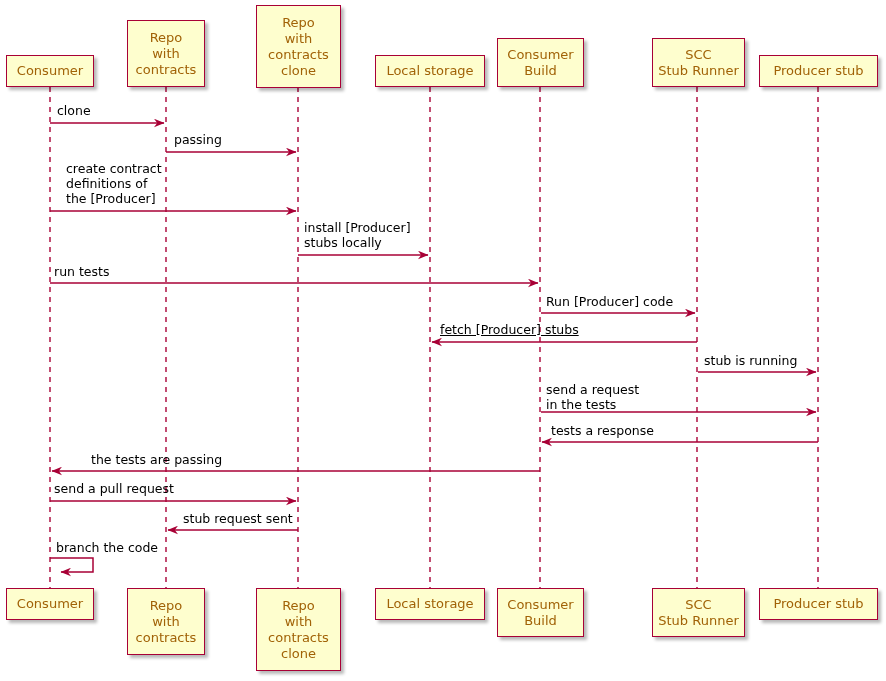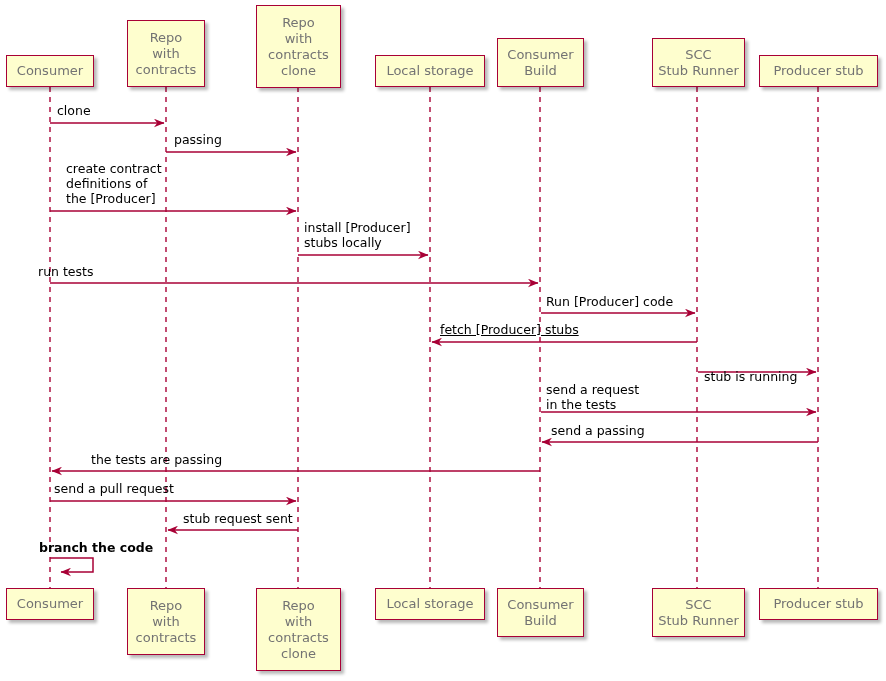--- a/index.html
+++ b/index.html
@@ -29,21 +29,21 @@
     position: absolute;
     box-sizing: border-box;
     background: #FEFECE;
     border: 1.5px solid #A80036;
     display: flex;
     align-items: center;
     justify-content: center;
     text-align: center;
     font-size: 13px;
     line-height: 16px;
-    color: #737373;
+    color: #a16207;
     white-space: pre-line;
     box-shadow: 3px 3px 3px rgba(0,0,0,0.28);
   }
   .msg-label {
     position: absolute;
     font-size: 12.5px;
     line-height: 15px;
     color: #000000;
     white-space: pre-line;
     text-align: left;
@@ -123,26 +123,26 @@
       <div class="participant-box" style="left: 759px; top: 588px; width: 119px; height: 32px;">Producer stub</div>
     </div>
   <div id="message-labels">
       <div class="msg-label" style="left: 57px; top: 103px;">clone</div>
       <div class="msg-label" style="left: 174px; top: 132px;">passing</div>
       <div class="msg-label" style="left: 54px; top: 161px; margin-left: 12px;">create contract
 definitions of
 the [Producer]</div>
       <div class="msg-label" style="left: 304px; top: 220px;">install [Producer]
 stubs locally</div>
-      <div class="msg-label" style="left: 38px; top: 264px;">run tests</div>
+      <div class="msg-label" style="left: 54px; top: 264px;">run tests</div>
       <div class="msg-label" style="left: 546px; top: 294px;">Run [Producer] code</div>
       <div class="msg-label" style="left: 440px; top: 322px; text-decoration: underline;">fetch [Producer] stubs</div>
-      <div class="msg-label" style="left: 704px; top: 353px; margin-top: 16px;">stub is running</div>
+      <div class="msg-label" style="left: 704px; top: 353px;">stub is running</div>
       <div class="msg-label" style="left: 546px; top: 382px;">send a request
 in the tests</div>
-      <div class="msg-label" style="left: 551px; top: 423px;">send a passing</div>
+      <div class="msg-label" style="left: 551px; top: 423px;">tests a response</div>
       <div class="msg-label" style="left: 63px; top: 452px; margin-left: 28px;">the tests are passing</div>
       <div class="msg-label" style="left: 54px; top: 481px;">send a pull request</div>
       <div class="msg-label" style="left: 183px; top: 511px;">stub request sent</div>
-      <div class="msg-label" style="left: 39px; top: 540px; font-weight: bold;">branch the code</div>
+      <div class="msg-label" style="left: 56px; top: 540px;">branch the code</div>
     </div>
 
 </div>
 
 </body></html>

